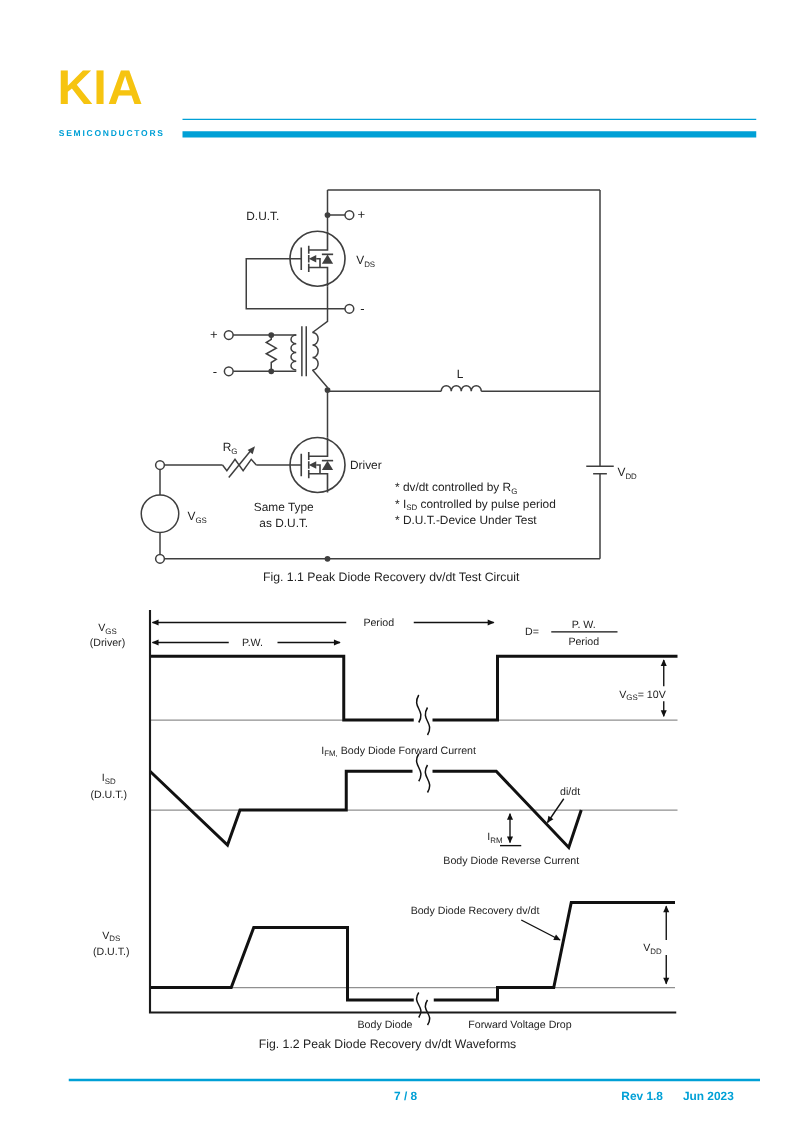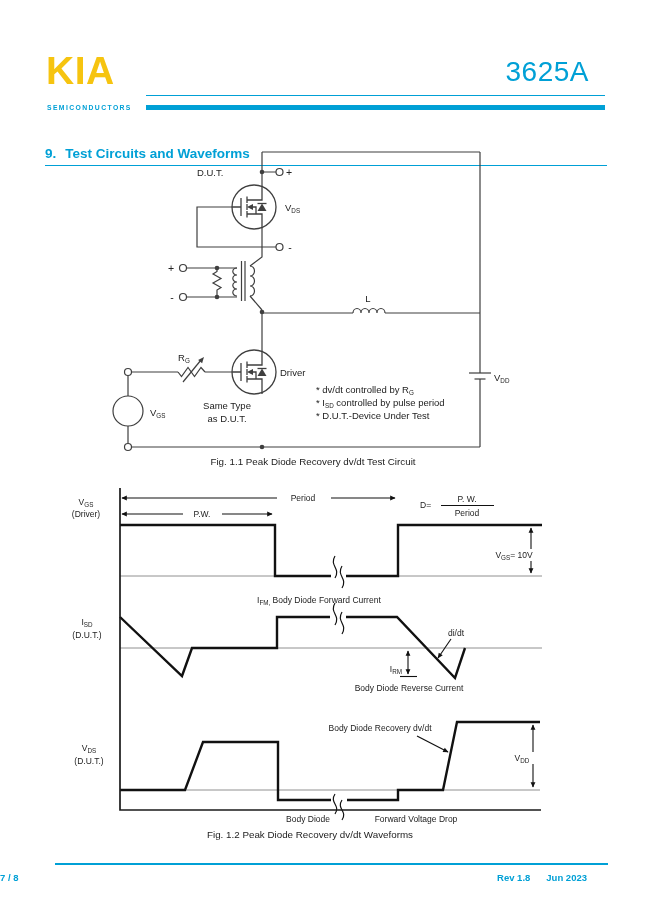--- a/index.html
+++ b/index.html
@@ -9,21 +9,21 @@
   .logo{left:46px;top:51px;font-size:39px;line-height:1;font-weight:800;color:#f6c410;letter-spacing:0.5px;}
   .logo-sub{left:47px;top:104px;font-size:6.8px;font-weight:700;color:#00a0d6;letter-spacing:1.4px;}
   .spec{left:146px;top:49px;font-size:11.5px;font-weight:700;color:#00a0d6;line-height:15px;}
   .partnum{right:60px;top:56px;font-size:28px;font-weight:500;color:#00a0d6;letter-spacing:0.5px;}
   .rule-thin{left:146px;top:95px;width:459px;height:1px;background:#00a0d6;}
   .rule-thick{left:146px;top:105px;width:459px;height:5px;background:#00a0d6;}
   .section{left:45px;top:146px;width:562px;border-bottom:1.3px solid #00a0d6;padding-bottom:4px;
            font-size:13.5px;font-weight:700;color:#00a0d6;}
   .sec-num{margin-right:9px;}
   .f-line{left:55px;top:863px;width:553px;height:1.5px;background:#00a0d6;}
-  .f-page{left:0;top:872px;width:649px;font-size:9.5px;font-weight:700;color:#00a0d6;}
+  .f-page{left:0;top:872px;width:649px;text-align:center;font-size:9.5px;font-weight:700;color:#00a0d6;}
   .f-rev{right:62px;top:872px;font-size:9.5px;font-weight:700;color:#00a0d6;}
   .f-rev span + span{margin-left:16px;text-align:right;}
   svg text{font-family:"Liberation Sans",sans-serif;fill:#222;}
   .cl{font-size:9.5px;}
   .wl{font-size:8.5px;}
   .cap{font-size:9.8px;}
   .sign{font-size:10.5px;}
   tspan.sub{font-size:6.3px;}
   .wire{stroke:#3f3f3f;stroke-width:1.2;fill:none;}
   .thin{stroke:#909090;stroke-width:1;fill:none;}
@@ -31,27 +31,23 @@
   .ann{stroke:#111;stroke-width:1.1;fill:none;}
   .sq{stroke:#111;stroke-width:1.2;fill:none;}
 </style>
 </head>
 <body>
 
 <div class="page">
 
   <div class="abs logo">KIA</div>
   <div class="abs logo-sub">SEMICONDUCTORS</div>
-  <div class="abs partnum">3625A</div>
   <div class="abs rule-thin"></div>
   <div class="abs rule-thick"></div>
 
-  <div class="abs section">
-    <span class="sec-num">9.</span><span>Test Circuits and Waveforms</span>
-  </div>
 
   <svg class="abs" style="left:0;top:140px" width="649" height="335" viewBox="0 140 649 335">
     <defs>
       <marker id="ah" viewBox="0 0 10 10" refX="8.5" refY="5" markerWidth="8" markerHeight="5.5" orient="auto-start-reverse">
         <path d="M0.5,1 L9.5,5 L0.5,9 Z" fill="#111"></path>
       </marker>
       <g id="mos" stroke="#3f3f3f" stroke-width="1.3" fill="none">
         <circle r="22"></circle>
         <path d="M-22,0 H-13 M-13,-9 V9"></path>
         <path d="M-7,-10.5 V-4 M-7,-3 V3 M-7,4 V10.5"></path>

